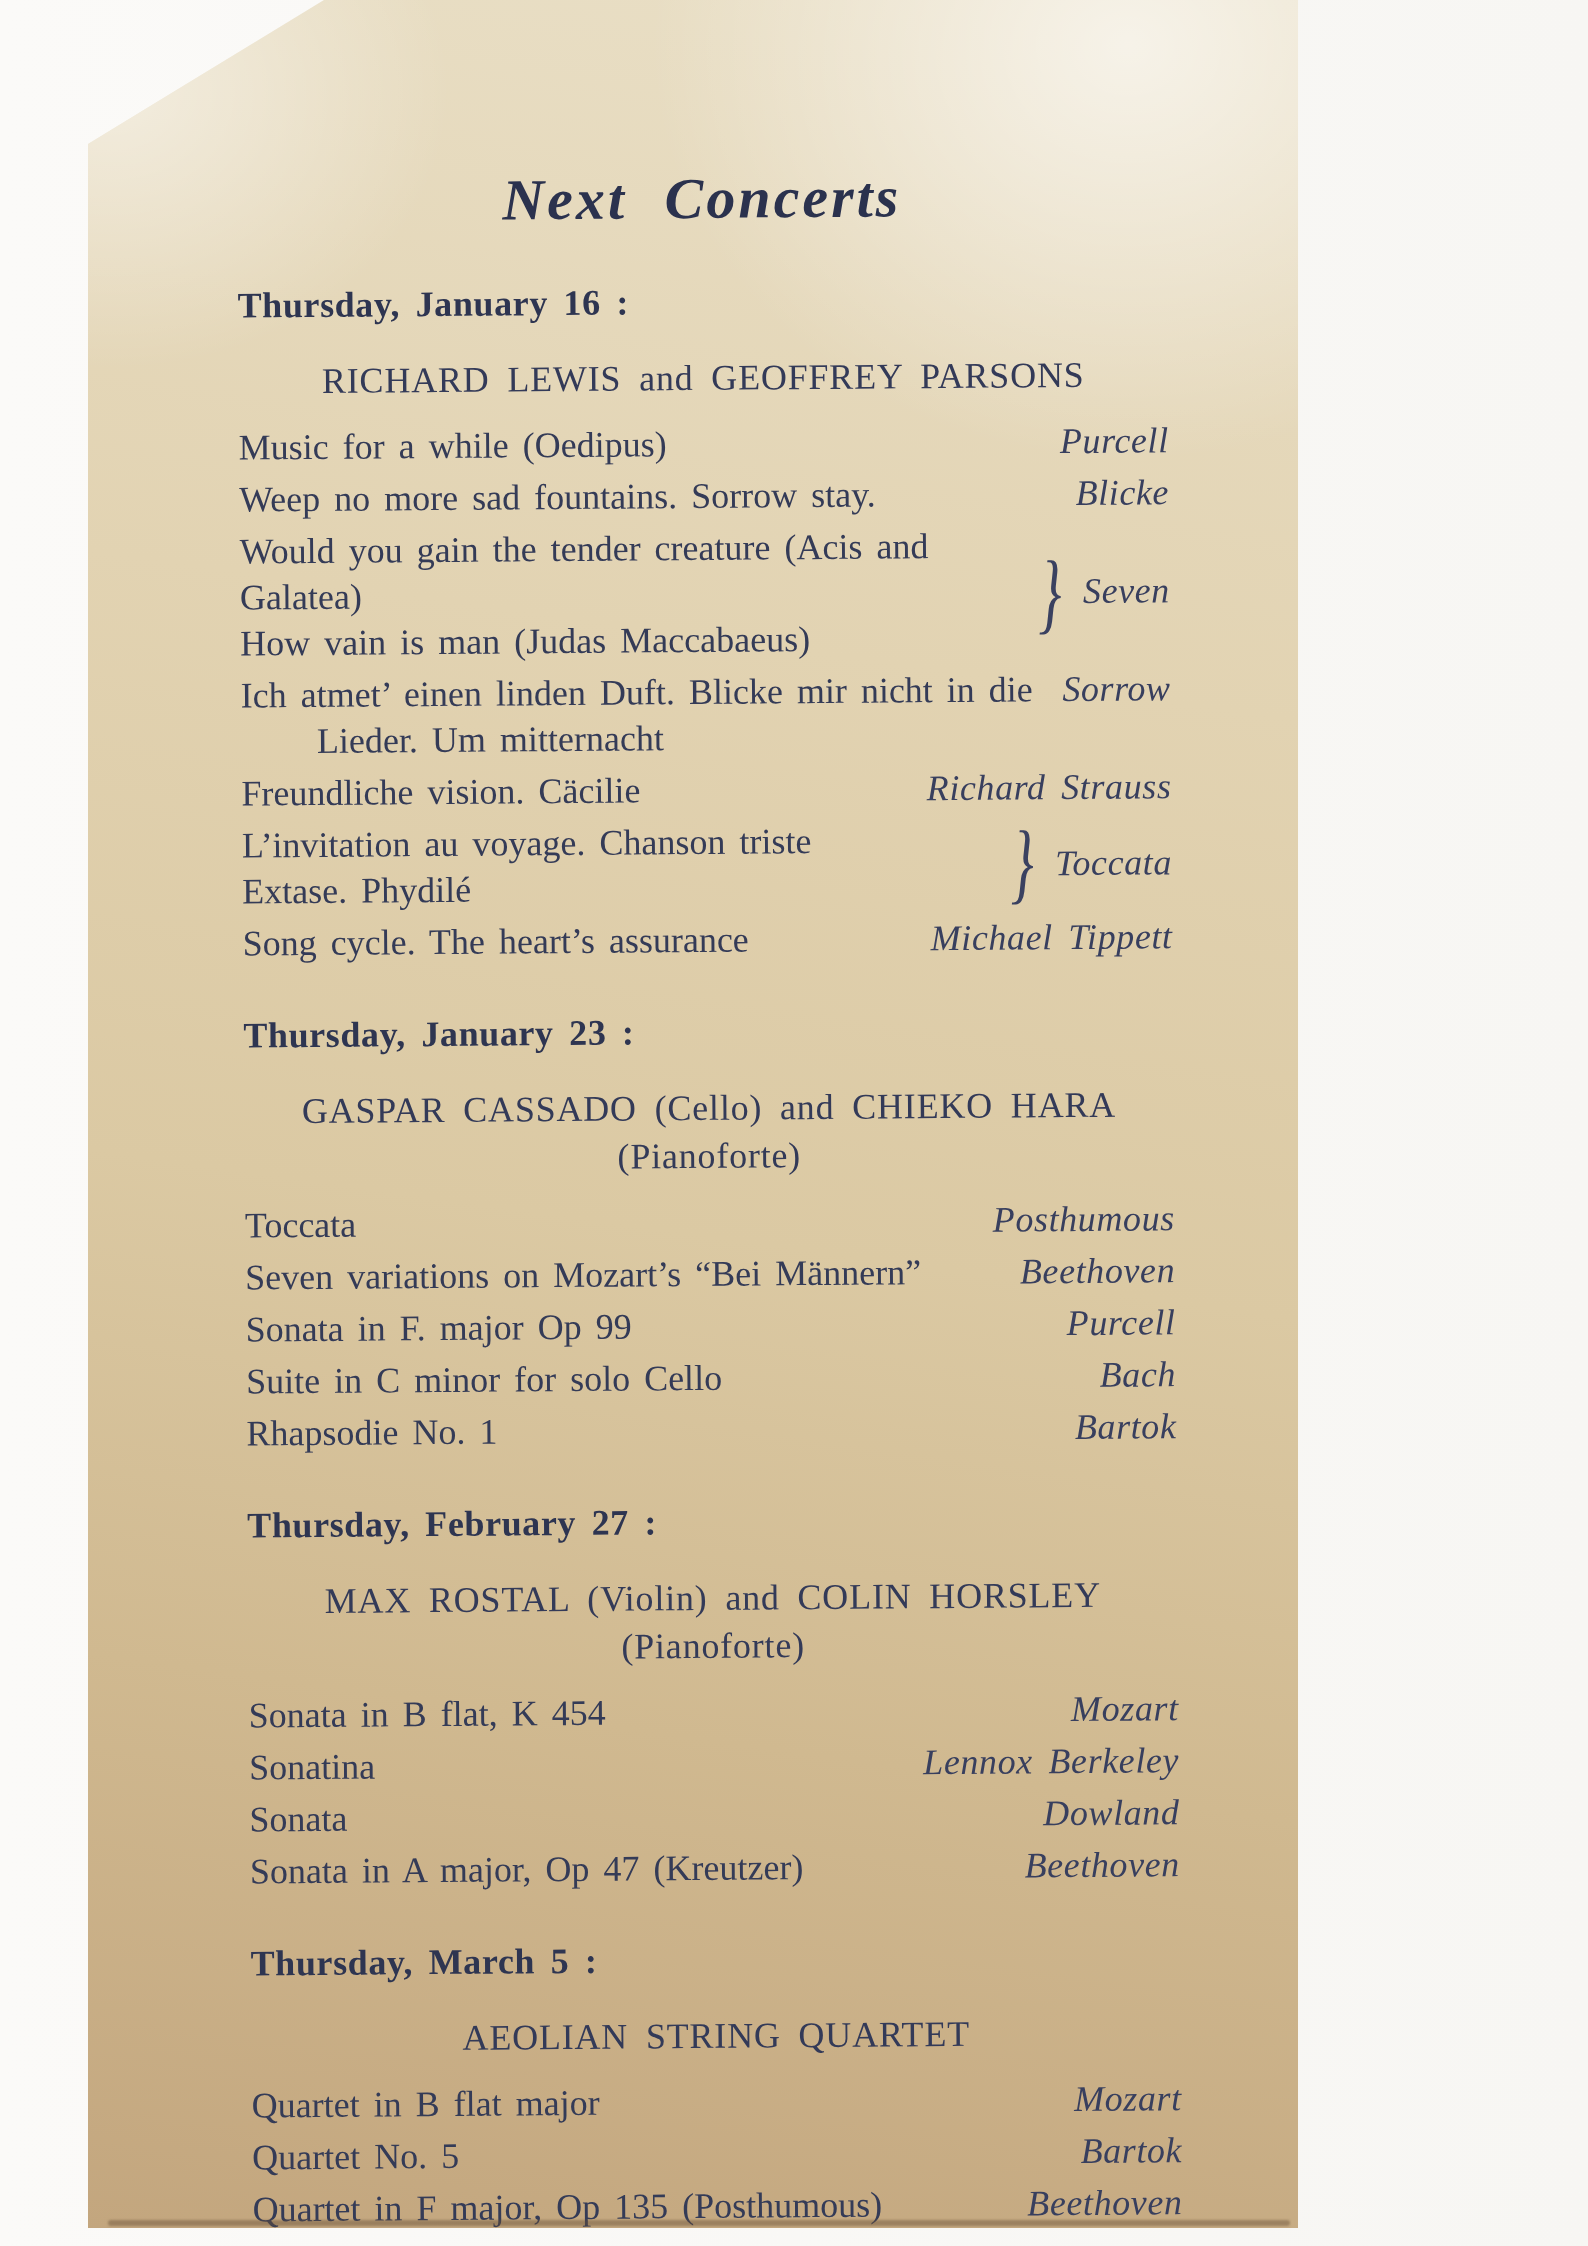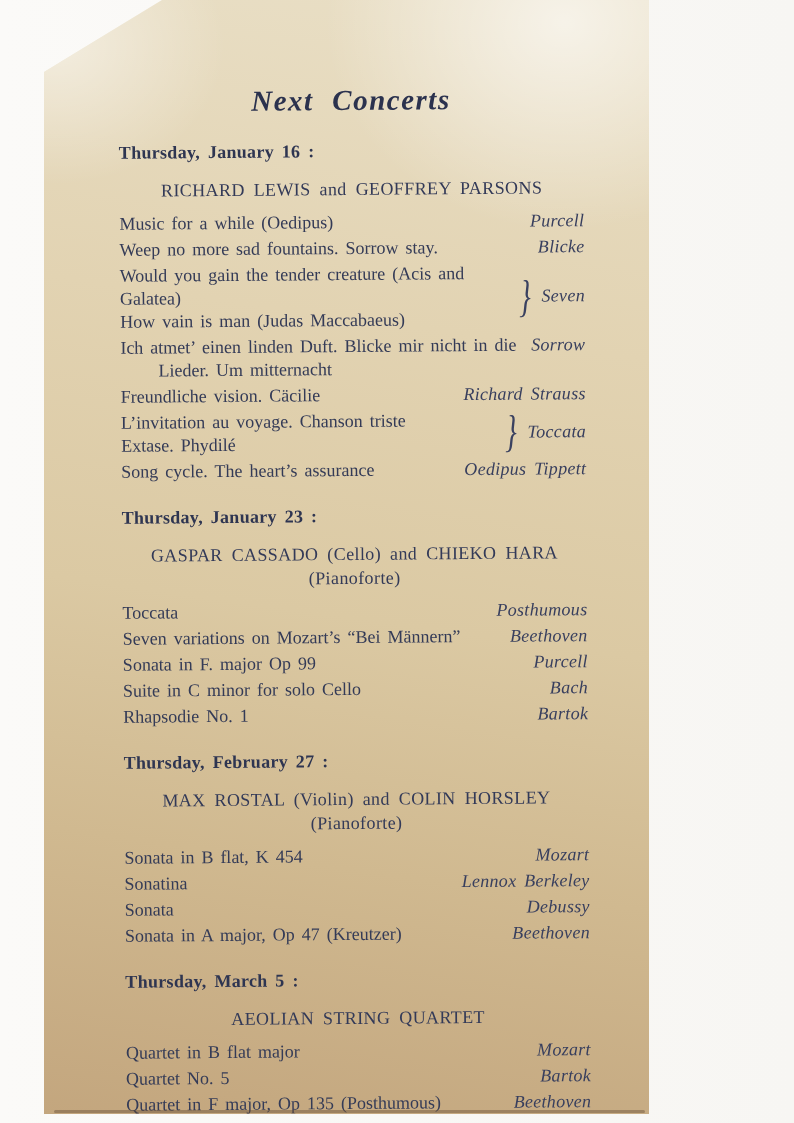--- a/index.html
+++ b/index.html
@@ -132,21 +132,21 @@
       <span class="composer">Toccata</span>
     </div>
   </div>
 
   <div class="row">
     <div class="piece">
                   <div class="piece-line">Song cycle. The heart’s assurance</div>
                 </div>
     <div class="composer-wrap">
 
-      <span class="composer">Oedipus Tippett</span>
+      <span class="composer">Michael Tippett</span>
     </div>
   </div>
 </div>
   </section>
 
   <section class="concert">
     <h2 class="concert-date">Thursday, January 23 :</h2>
     <h3 class="performers">GASPAR CASSADO (Cello) and CHIEKO HARA (Pianoforte)</h3>
     <div class="items">
   <div class="row">
@@ -224,21 +224,21 @@
       <span class="composer">Lennox Berkeley</span>
     </div>
   </div>
 
   <div class="row">
     <div class="piece">
                   <div class="piece-line">Sonata</div>
                 </div>
     <div class="composer-wrap">
 
-      <span class="composer">Debussy</span>
+      <span class="composer">Dowland</span>
     </div>
   </div>
 
   <div class="row">
     <div class="piece">
                   <div class="piece-line">Sonata in A major, Op 47 (Kreutzer)</div>
                 </div>
     <div class="composer-wrap">
 
       <span class="composer">Beethoven</span>

